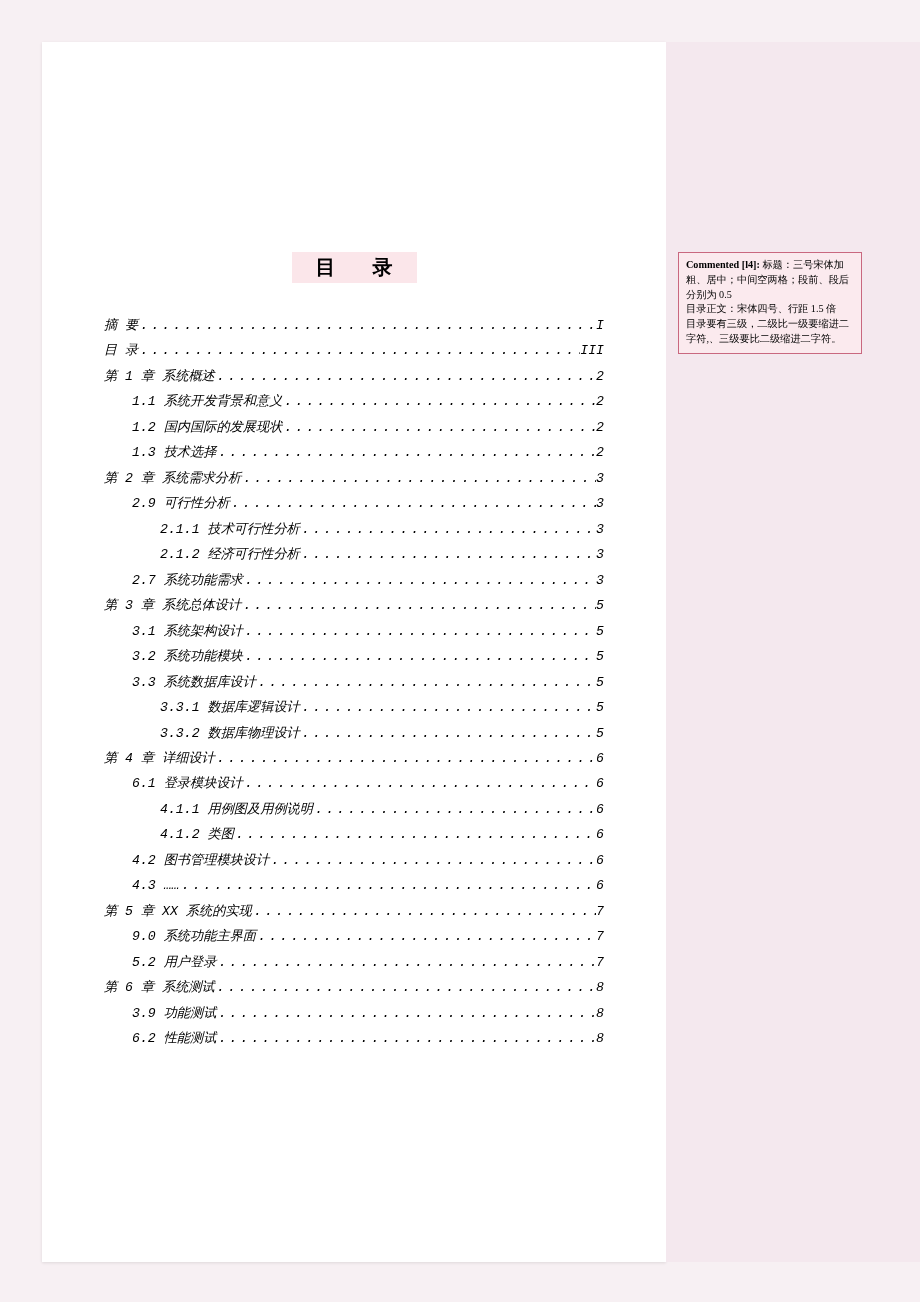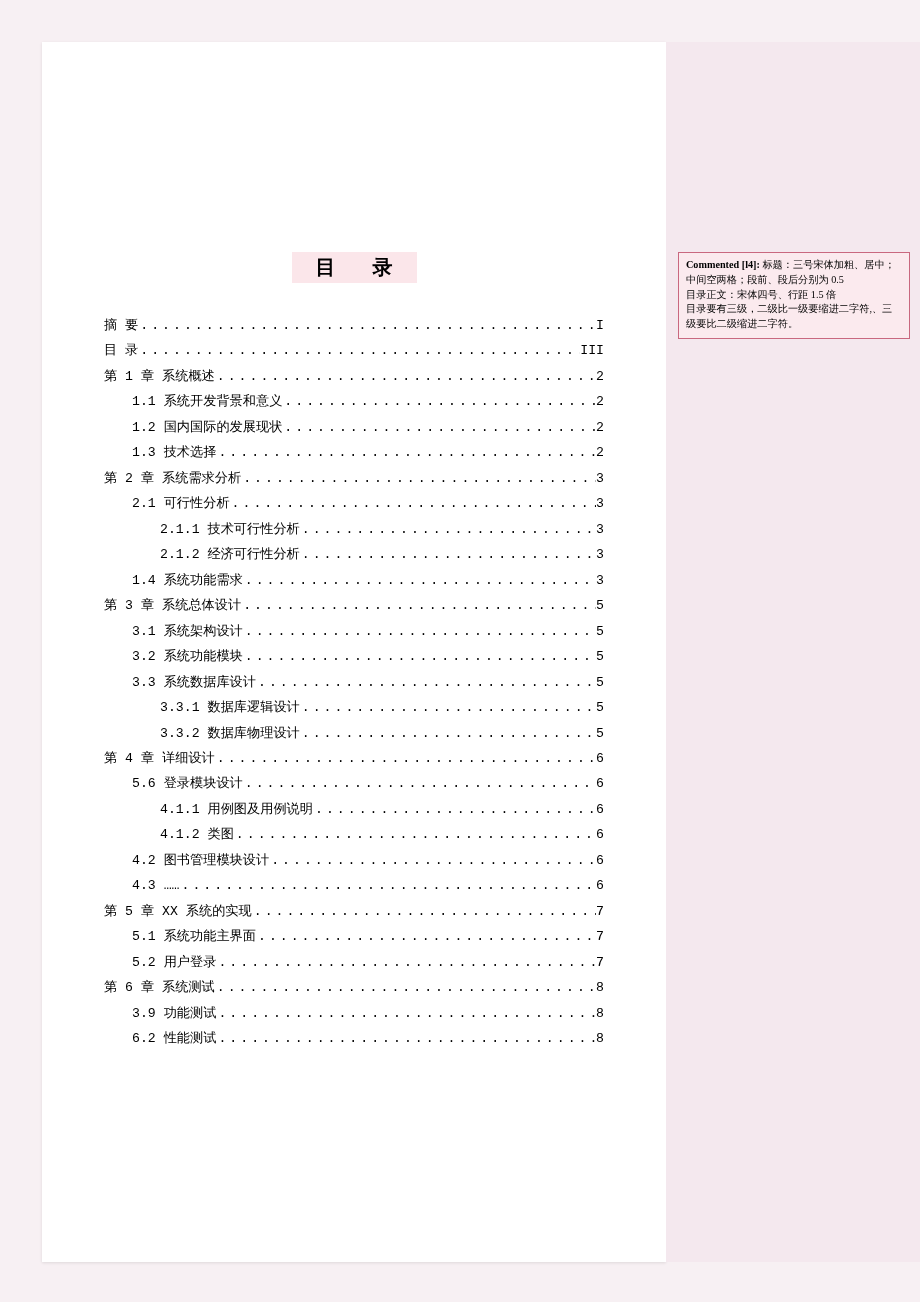--- a/index.html
+++ b/index.html
@@ -41,20 +41,21 @@
     .toc {
       font-size: 13.2px;
       line-height: 1.93;
       color: #000;
       font-family: "SimSun", "宋体", "Courier New", monospace;
     }
     .toc-row {
       display: flex;
       align-items: baseline;
       white-space: nowrap;
+      font-style: italic;
     }
     .toc-label {
       flex-shrink: 0;
     }
     .toc-dots {
       flex: 1;
       overflow: hidden;
       letter-spacing: 3px;
       padding: 0 2px;
       color: #000;
@@ -72,21 +73,21 @@
       left: 666px;
       top: 42px;
       width: 254px;
       height: 1220px;
       background: #f4e8ee;
     }
     .comment-box {
       position: absolute;
       left: 678px;
       top: 252px;
-      width: 232px;
+      width: 184px;
       background: #fbeaee;
       border: 1px solid #c9687f;
       padding: 5px 7px 6px 7px;
       font-size: 10.2px;
       line-height: 1.45;
       font-family: "SimSun", "宋体", serif;
       color: #000;
     }
     .comment-box .label {
       font-weight: bold;
@@ -129,36 +130,36 @@
         <span class="toc-label">1.3 技术选择</span>
         <span class="toc-dots"></span>
         <span class="toc-page">2</span>
       </div>
       <div class="toc-row">
         <span class="toc-label">第 2 章 系统需求分析</span>
         <span class="toc-dots"></span>
         <span class="toc-page">3</span>
       </div>
       <div class="toc-row lvl2">
-        <span class="toc-label">2.1 可行性分析</span>
+        <span class="toc-label">2.9 可行性分析</span>
         <span class="toc-dots"></span>
         <span class="toc-page">3</span>
       </div>
       <div class="toc-row lvl3">
         <span class="toc-label">2.1.1 技术可行性分析</span>
         <span class="toc-dots"></span>
         <span class="toc-page">3</span>
       </div>
       <div class="toc-row lvl3">
         <span class="toc-label">2.1.2 经济可行性分析</span>
         <span class="toc-dots"></span>
         <span class="toc-page">3</span>
       </div>
       <div class="toc-row lvl2">
-        <span class="toc-label">1.4 系统功能需求</span>
+        <span class="toc-label">2.7 系统功能需求</span>
         <span class="toc-dots"></span>
         <span class="toc-page">3</span>
       </div>
       <div class="toc-row">
         <span class="toc-label">第 3 章 系统总体设计</span>
         <span class="toc-dots"></span>
         <span class="toc-page">5</span>
       </div>
       <div class="toc-row lvl2">
         <span class="toc-label">3.1 系统架构设计</span>
@@ -184,21 +185,21 @@
         <span class="toc-label">3.3.2 数据库物理设计</span>
         <span class="toc-dots"></span>
         <span class="toc-page">5</span>
       </div>
       <div class="toc-row">
         <span class="toc-label">第 4 章 详细设计</span>
         <span class="toc-dots"></span>
         <span class="toc-page">6</span>
       </div>
       <div class="toc-row lvl2">
-        <span class="toc-label">5.6 登录模块设计</span>
+        <span class="toc-label">6.1 登录模块设计</span>
         <span class="toc-dots"></span>
         <span class="toc-page">6</span>
       </div>
       <div class="toc-row lvl3">
         <span class="toc-label">4.1.1 用例图及用例说明</span>
         <span class="toc-dots"></span>
         <span class="toc-page">6</span>
       </div>
       <div class="toc-row lvl3">
         <span class="toc-label">4.1.2 类图</span>
@@ -214,21 +215,21 @@
         <span class="toc-label">4.3 ……</span>
         <span class="toc-dots"></span>
         <span class="toc-page">6</span>
       </div>
       <div class="toc-row">
         <span class="toc-label">第 5 章 XX 系统的实现</span>
         <span class="toc-dots"></span>
         <span class="toc-page">7</span>
       </div>
       <div class="toc-row lvl2">
-        <span class="toc-label">5.1 系统功能主界面</span>
+        <span class="toc-label">9.0 系统功能主界面</span>
         <span class="toc-dots"></span>
         <span class="toc-page">7</span>
       </div>
       <div class="toc-row lvl2">
         <span class="toc-label">5.2 用户登录</span>
         <span class="toc-dots"></span>
         <span class="toc-page">7</span>
       </div>
       <div class="toc-row">
         <span class="toc-label">第 6 章 系统测试</span>

